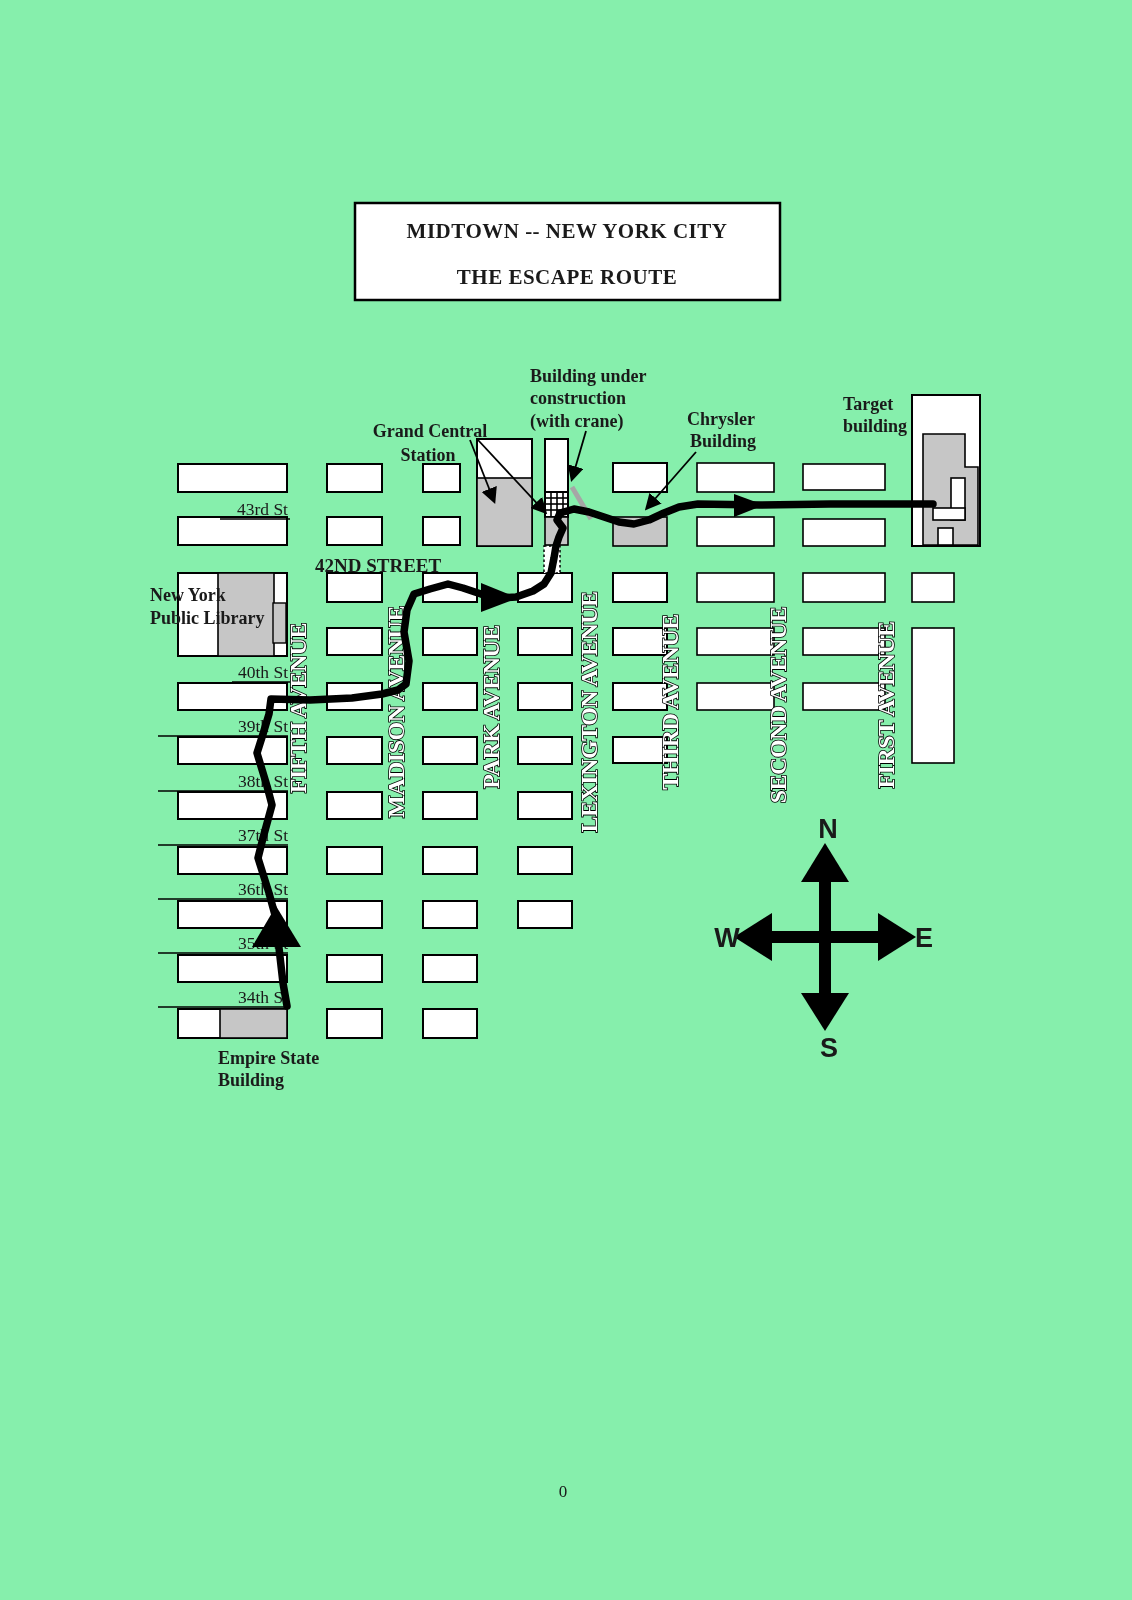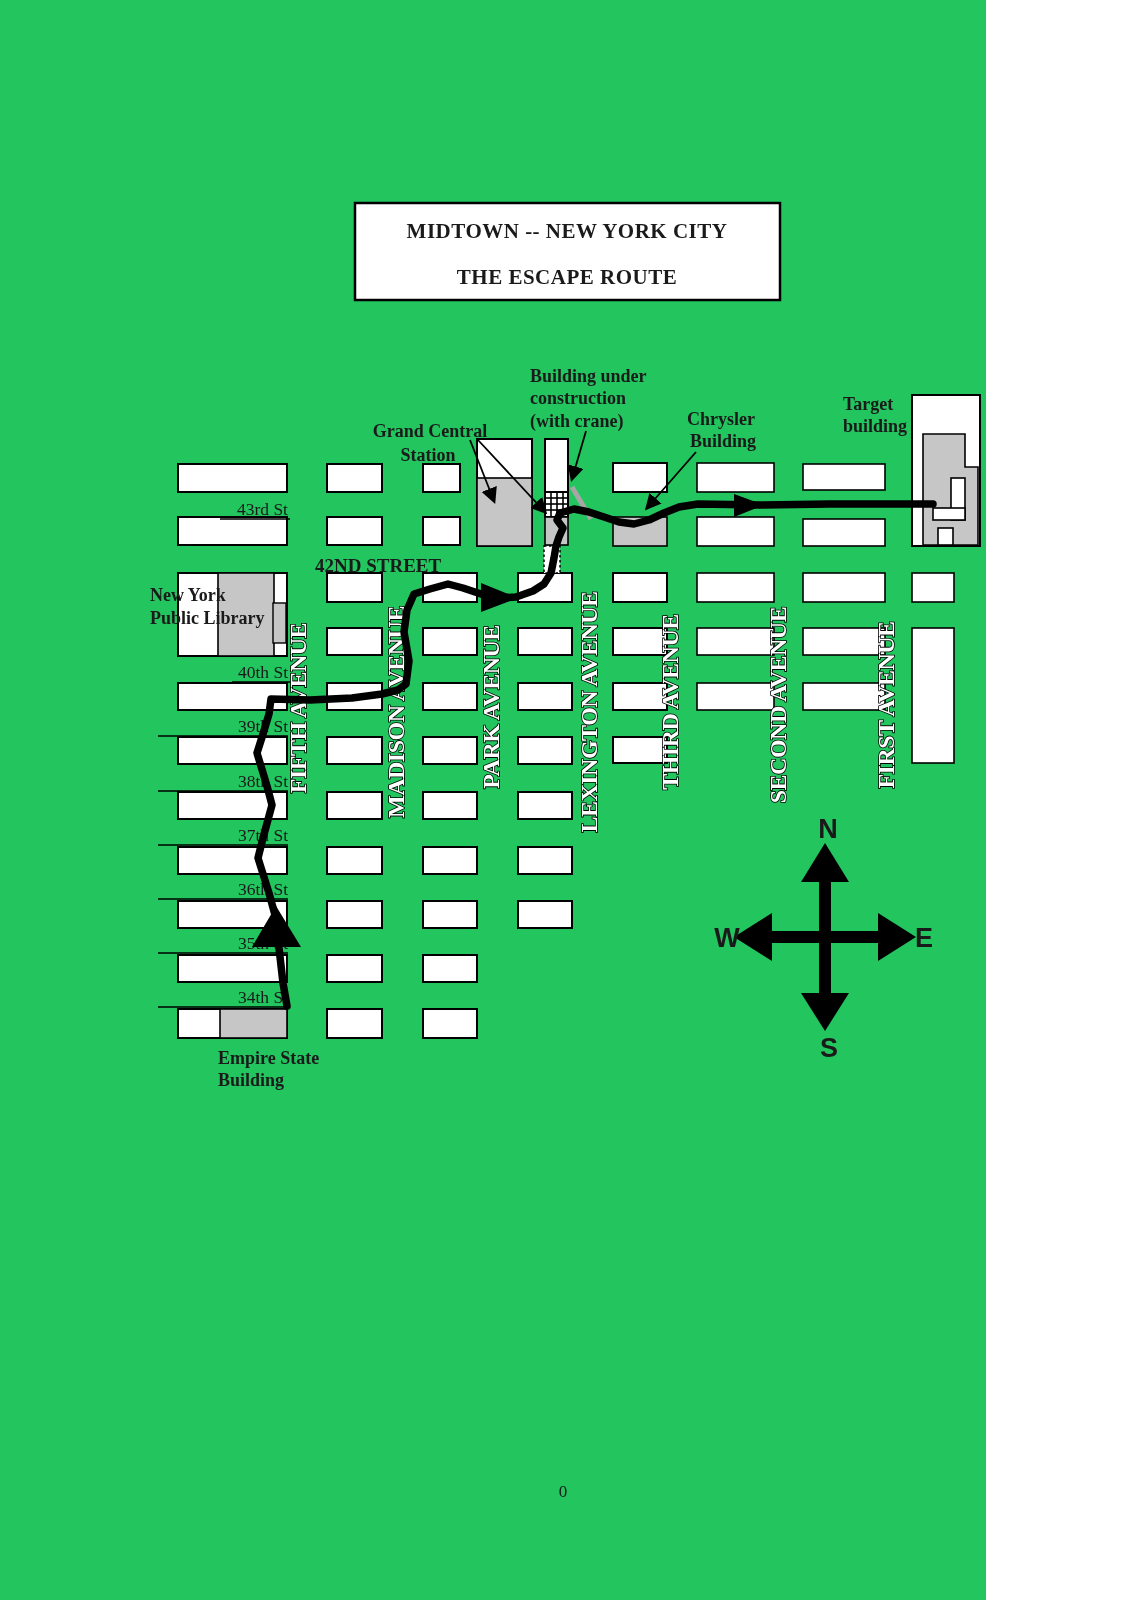--- a/index.html
+++ b/index.html
@@ -1,16 +1,16 @@
 <!DOCTYPE html>
 <html><head>
 <meta charset="utf-8">
 <style>
   html,body{margin:0;padding:0;background:#ffffff;}
-  .page{position:relative;width:986px;height:1600px;background:#22c55e;overflow:hidden;}
+  .page{position:relative;width:1132px;height:1600px;background:#86efac;overflow:hidden;}
   svg{display:block;}
   svg text{font-family:"Liberation Serif","DejaVu Serif",serif;fill:#1a1a1a;}
   .title-text{font-size:21px;font-weight:bold;letter-spacing:0.5px;}
   .bldg-lbl{font-size:18px;font-weight:bold;}
   .street-lbl{font-size:17.5px;}
   .street-lbl-bold{font-size:19px;font-weight:bold;}
   .avenue-lbl{font-size:24px;font-weight:bold;fill:#ffffff;stroke:#000000;stroke-width:1.6px;paint-order:stroke;letter-spacing:-0.5px;}
   .compass-lbl{font-family:"Liberation Sans","DejaVu Sans",sans-serif;font-size:27px;font-weight:bold;}
   .pagenum{font-size:17px;}
   .blk{fill:#ffffff;stroke:#000000;stroke-width:2;}

